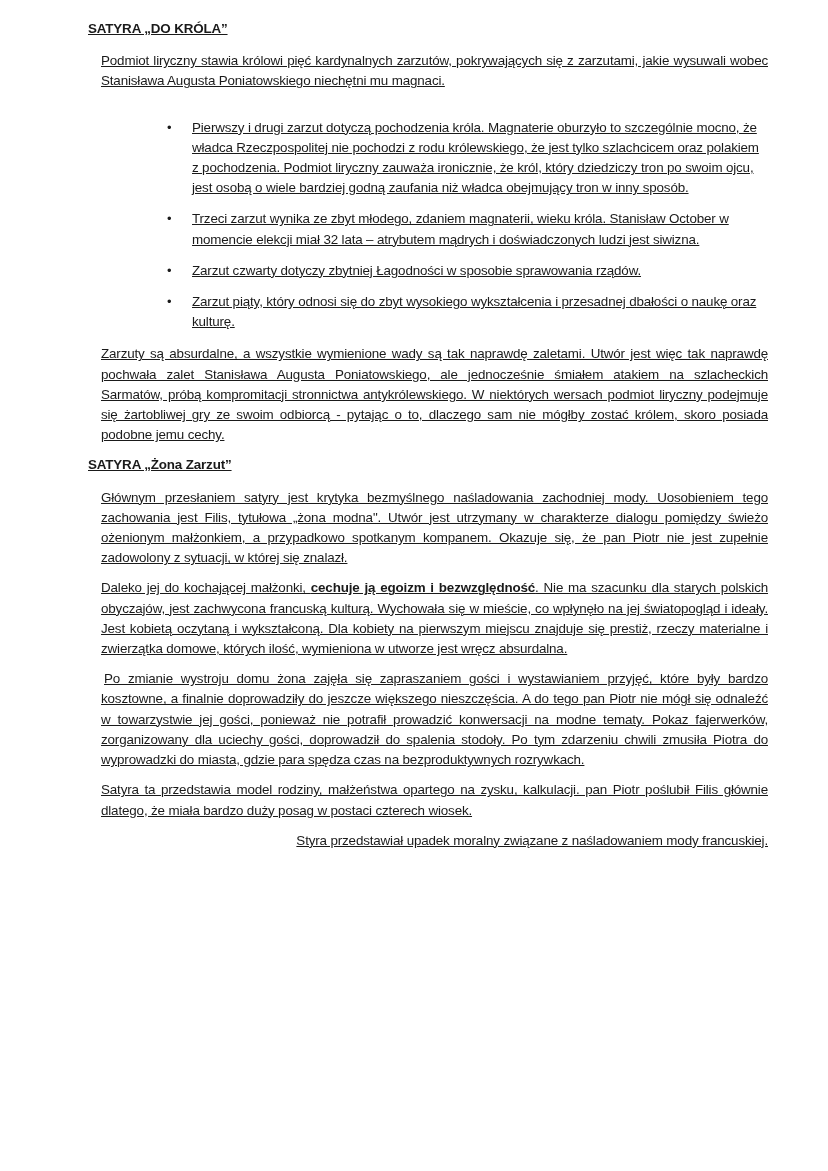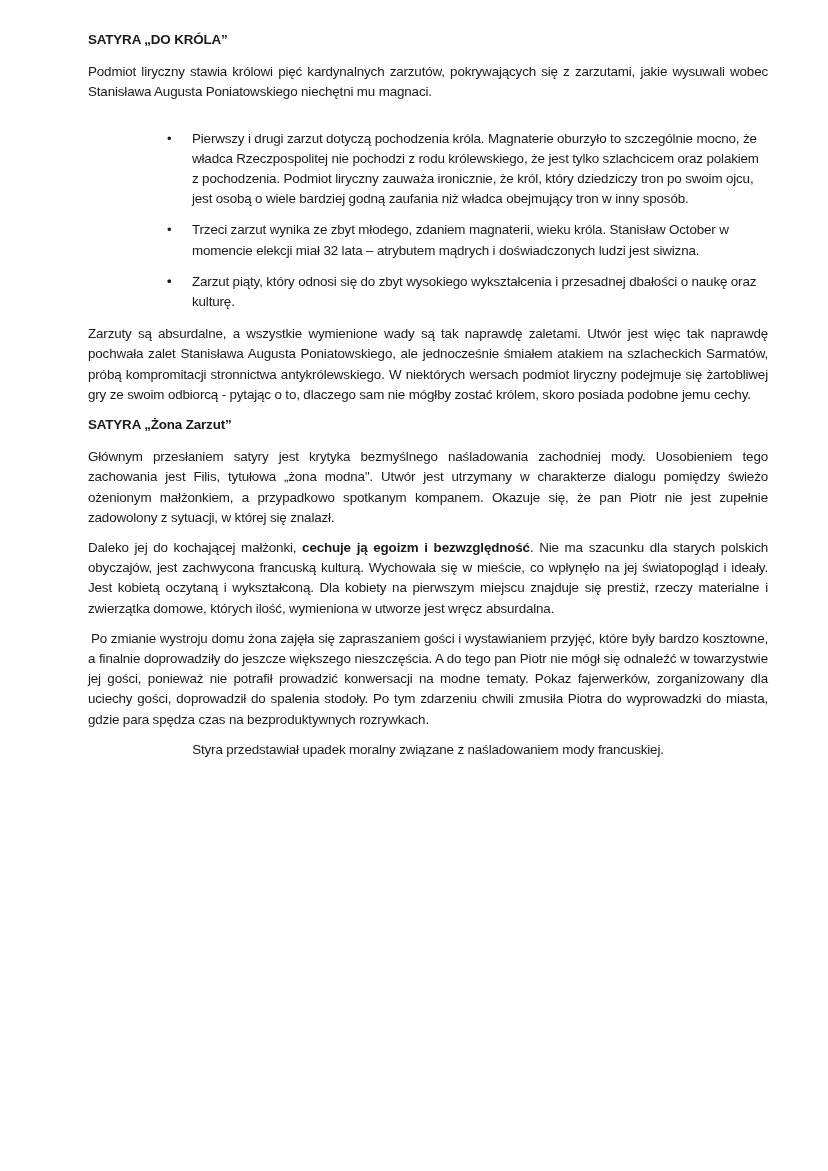--- a/index.html
+++ b/index.html
@@ -11,36 +11,37 @@
       width: 828px;
       height: 1171px;
       position: relative;
       overflow: hidden;
       font-family: "Liberation Sans", "DejaVu Sans", sans-serif;
       color: #1a1a1a;
     }
     .page {
       position: absolute;
       left: 88px;
-      top: 30px;
+      top: 19px;
       width: 680px;
       font-size: 13.4px;
       line-height: 20.2px;
       letter-spacing: -0.15px;
+      text-decoration: underline;
     }
     .heading {
       font-weight: bold;
       font-size: 13.4px;
       margin: 0 0 12px 0;
     }
     p {
-      margin: 0 0 10px 0;
+      margin: 0 0 10px 13px;
       text-align: justify;
     }
-    p.left { text-align: center; }
+    p.left { text-align: right; }
     .bullets {
       list-style: none;
       margin: 26px 0 12px 0;
       padding: 0 0 0 104px;
     }
     .bullets li {
       position: relative;
       padding-left: 0;
       margin: 0 0 11px 0;
       text-align: left;
@@ -67,33 +68,35 @@
     <li>
       <span class="bullet">•</span>
       <span>Pierwszy i drugi zarzut dotyczą pochodzenia króla. Magnaterie oburzyło to szczególnie mocno, że władca Rzeczpospolitej nie pochodzi z rodu królewskiego, że jest tylko szlachcicem oraz polakiem z pochodzenia. Podmiot liryczny zauważa ironicznie, że król, który dziedziczy tron po swoim ojcu, jest osobą o wiele bardziej godną zaufania niż władca obejmujący tron w inny sposób.</span>
     </li>
     <li>
       <span class="bullet">•</span>
       <span>Trzeci zarzut wynika ze zbyt młodego, zdaniem magnaterii, wieku króla. Stanisław October w momencie elekcji miał 32 lata – atrybutem mądrych i doświadczonych ludzi jest siwizna.</span>
     </li>
     <li>
       <span class="bullet">•</span>
+      <span>Zarzut czwarty dotyczy zbytniej Łagodności w sposobie sprawowania rządów.</span>
     </li>
     <li>
       <span class="bullet">•</span>
       <span>Zarzut piąty, który odnosi się do zbyt wysokiego wykształcenia i przesadnej dbałości o naukę oraz kulturę.</span>
     </li>
   </ul>
 
   <p>Zarzuty są absurdalne, a wszystkie wymienione wady są tak naprawdę zaletami. Utwór jest więc tak naprawdę pochwała zalet Stanisława Augusta Poniatowskiego, ale jednocześnie śmiałem atakiem na szlacheckich Sarmatów, próbą kompromitacji stronnictwa antykrólewskiego. W niektórych wersach podmiot liryczny podejmuje się żartobliwej gry ze swoim odbiorcą - pytając o to, dlaczego sam nie mógłby zostać królem, skoro posiada podobne jemu cechy.</p>
 
   <div class="heading">SATYRA „Żona Zarzut”</div>
 
   <p>Głównym przesłaniem satyry jest krytyka bezmyślnego naśladowania zachodniej mody. Uosobieniem tego zachowania jest Filis, tytułowa „żona modna". Utwór jest utrzymany w charakterze dialogu pomiędzy świeżo ożenionym małżonkiem, a przypadkowo spotkanym kompanem. Okazuje się, że pan Piotr nie jest zupełnie zadowolony z sytuacji, w której się znalazł.</p>
 
   <p><span>Daleko jej do kochającej małżonki, </span><b>cechuje ją egoizm i bezwzględność</b><span>. Nie ma szacunku dla starych polskich obyczajów, jest zachwycona francuską kulturą. Wychowała się w mieście, co wpłynęło na jej światopogląd i ideały. Jest kobietą oczytaną i wykształconą. Dla kobiety na pierwszym miejscu znajduje się prestiż, rzeczy materialne i zwierzątka domowe, których ilość, wymieniona w utworze jest wręcz absurdalna.</span></p>
 
   <p class="indent-first">Po zmianie wystroju domu żona zajęła się zapraszaniem gości i wystawianiem przyjęć, które były bardzo kosztowne, a finalnie doprowadziły do jeszcze większego nieszczęścia. A do tego pan Piotr nie mógł się odnaleźć w towarzystwie jej gości, ponieważ nie potrafił prowadzić konwersacji na modne tematy. Pokaz fajerwerków, zorganizowany dla uciechy gości, doprowadził do spalenia stodoły. Po tym zdarzeniu chwili zmusiła Piotra do wyprowadzki do miasta, gdzie para spędza czas na bezproduktywnych rozrywkach.</p>
 
+  <p>Satyra ta przedstawia model rodziny, małżeństwa opartego na zysku, kalkulacji. pan Piotr poślubił Filis głównie dlatego, że miała bardzo duży posag w postaci czterech wiosek.</p>
 
   <p class="left">Styra przedstawiał upadek moralny związane z naśladowaniem mody francuskiej.</p>
 
 </div>
 
 </body></html>

